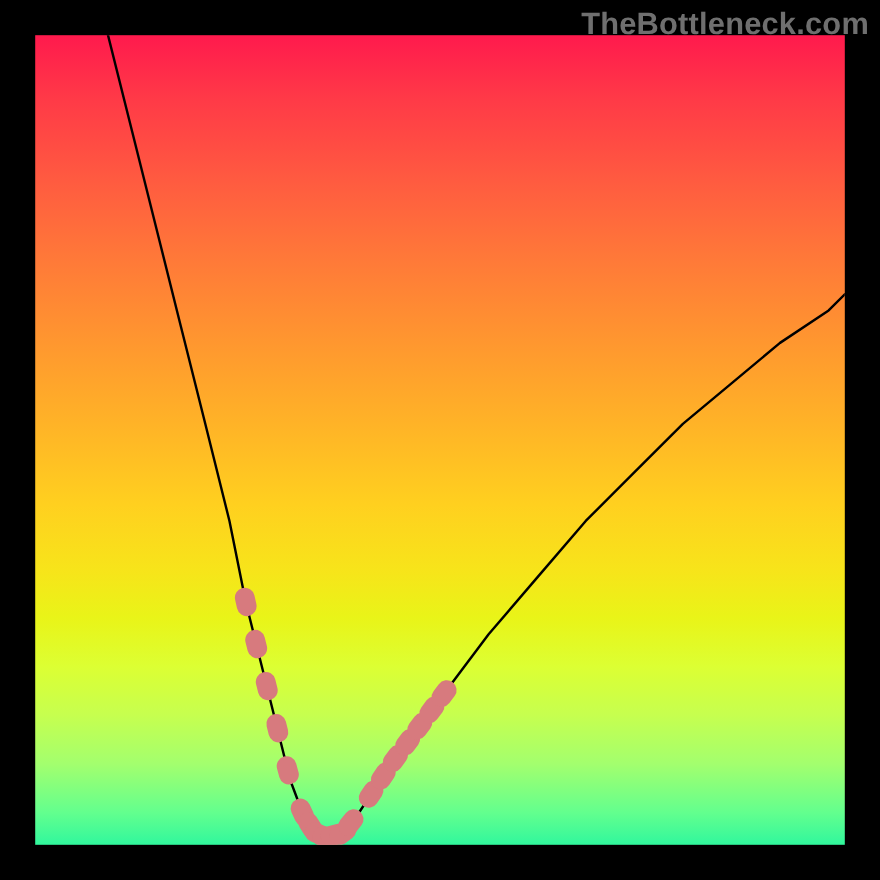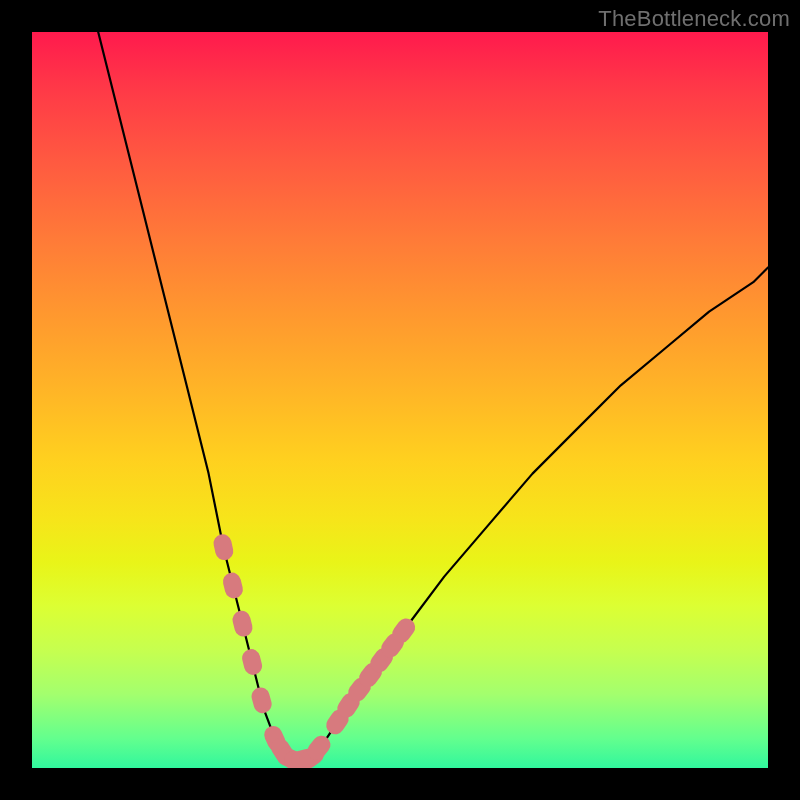--- a/index.html
+++ b/index.html
@@ -40,22 +40,22 @@
       #a3ff6e 90%,
       #63ff8e 96%,
       #31f79d 100%
     );
   }
   .watermark {
     position: absolute;
     top: 6px;
     right: 10px;
     color: #6f6f6f;
-    font-size: 22px;
-    font-weight: 400;
+    font-size: 28px;
+    font-weight: 700;
     letter-spacing: 0.2px;
     user-select: none;
   }
   svg.overlay {
     position: absolute;
     top: 0;
     left: 0;
     width: 736px;
     height: 736px;
   }

